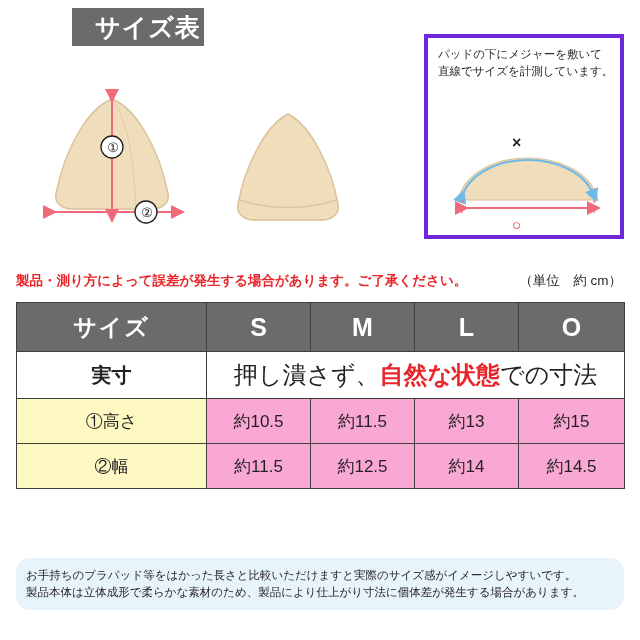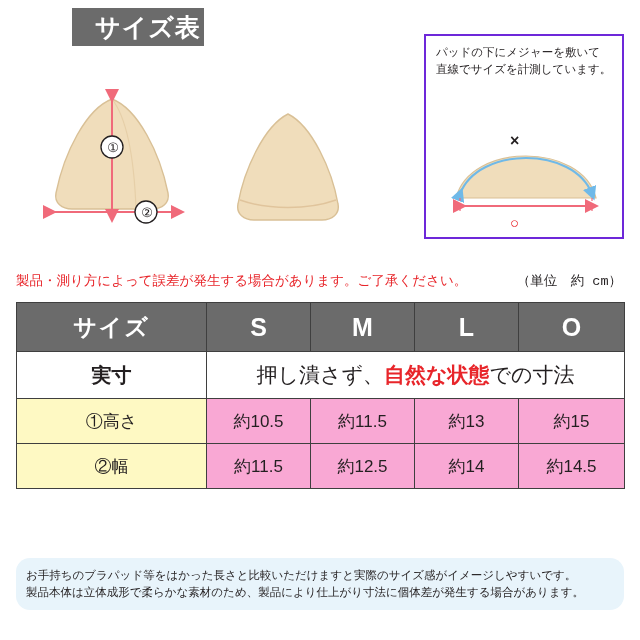--- a/index.html
+++ b/index.html
@@ -63,21 +63,21 @@
     height: 120px;
   }
 
   
   .note-box {
     position: absolute;
     left: 424px;
     top: 34px;
     width: 200px;
     height: 205px;
-    border: 2px solid #6d28d9;
+    border: 4px solid #6d28d9;
     background: #ffffff;
     box-sizing: border-box;
   }
   .note-text {
     position: absolute;
     left: 10px;
     top: 8px;
     width: 182px;
     font-size: 11.5px;
     line-height: 17px;
@@ -99,29 +99,29 @@
     width: 610px;
     height: 22px;
   }
   .caption-red {
     position: absolute;
     left: 0;
     top: 0;
     font-size: 13.5px;
     color: #e8252a;
     white-space: nowrap;
+    font-weight: bold;
   }
   .caption-unit {
     position: absolute;
     right: 4px;
     top: 0;
     font-size: 13.5px;
     color: #231f20;
     white-space: nowrap;
-    font-family: Liberation Mono, monospace;
   }
 
   
   .size-table {
     position: absolute;
     left: 16px;
     top: 302px;
     width: 608px;
     border-collapse: collapse;
     table-layout: fixed;
@@ -146,21 +146,21 @@
   }
   .row-actual td {
     height: 46px;
     background: #ffffff;
   }
   .row-actual .cell-label {
     font-size: 20px;
     font-weight: bold;
   }
   .row-actual .cell-span {
-    font-size: 21px;
+    font-size: 24px;
   }
   .cell-span .red {
     color: #e8252a;
     font-weight: bold;
   }
   .row-data td {
     height: 44px;
     font-size: 17px;
   }
   .row-data td.cell-label {

